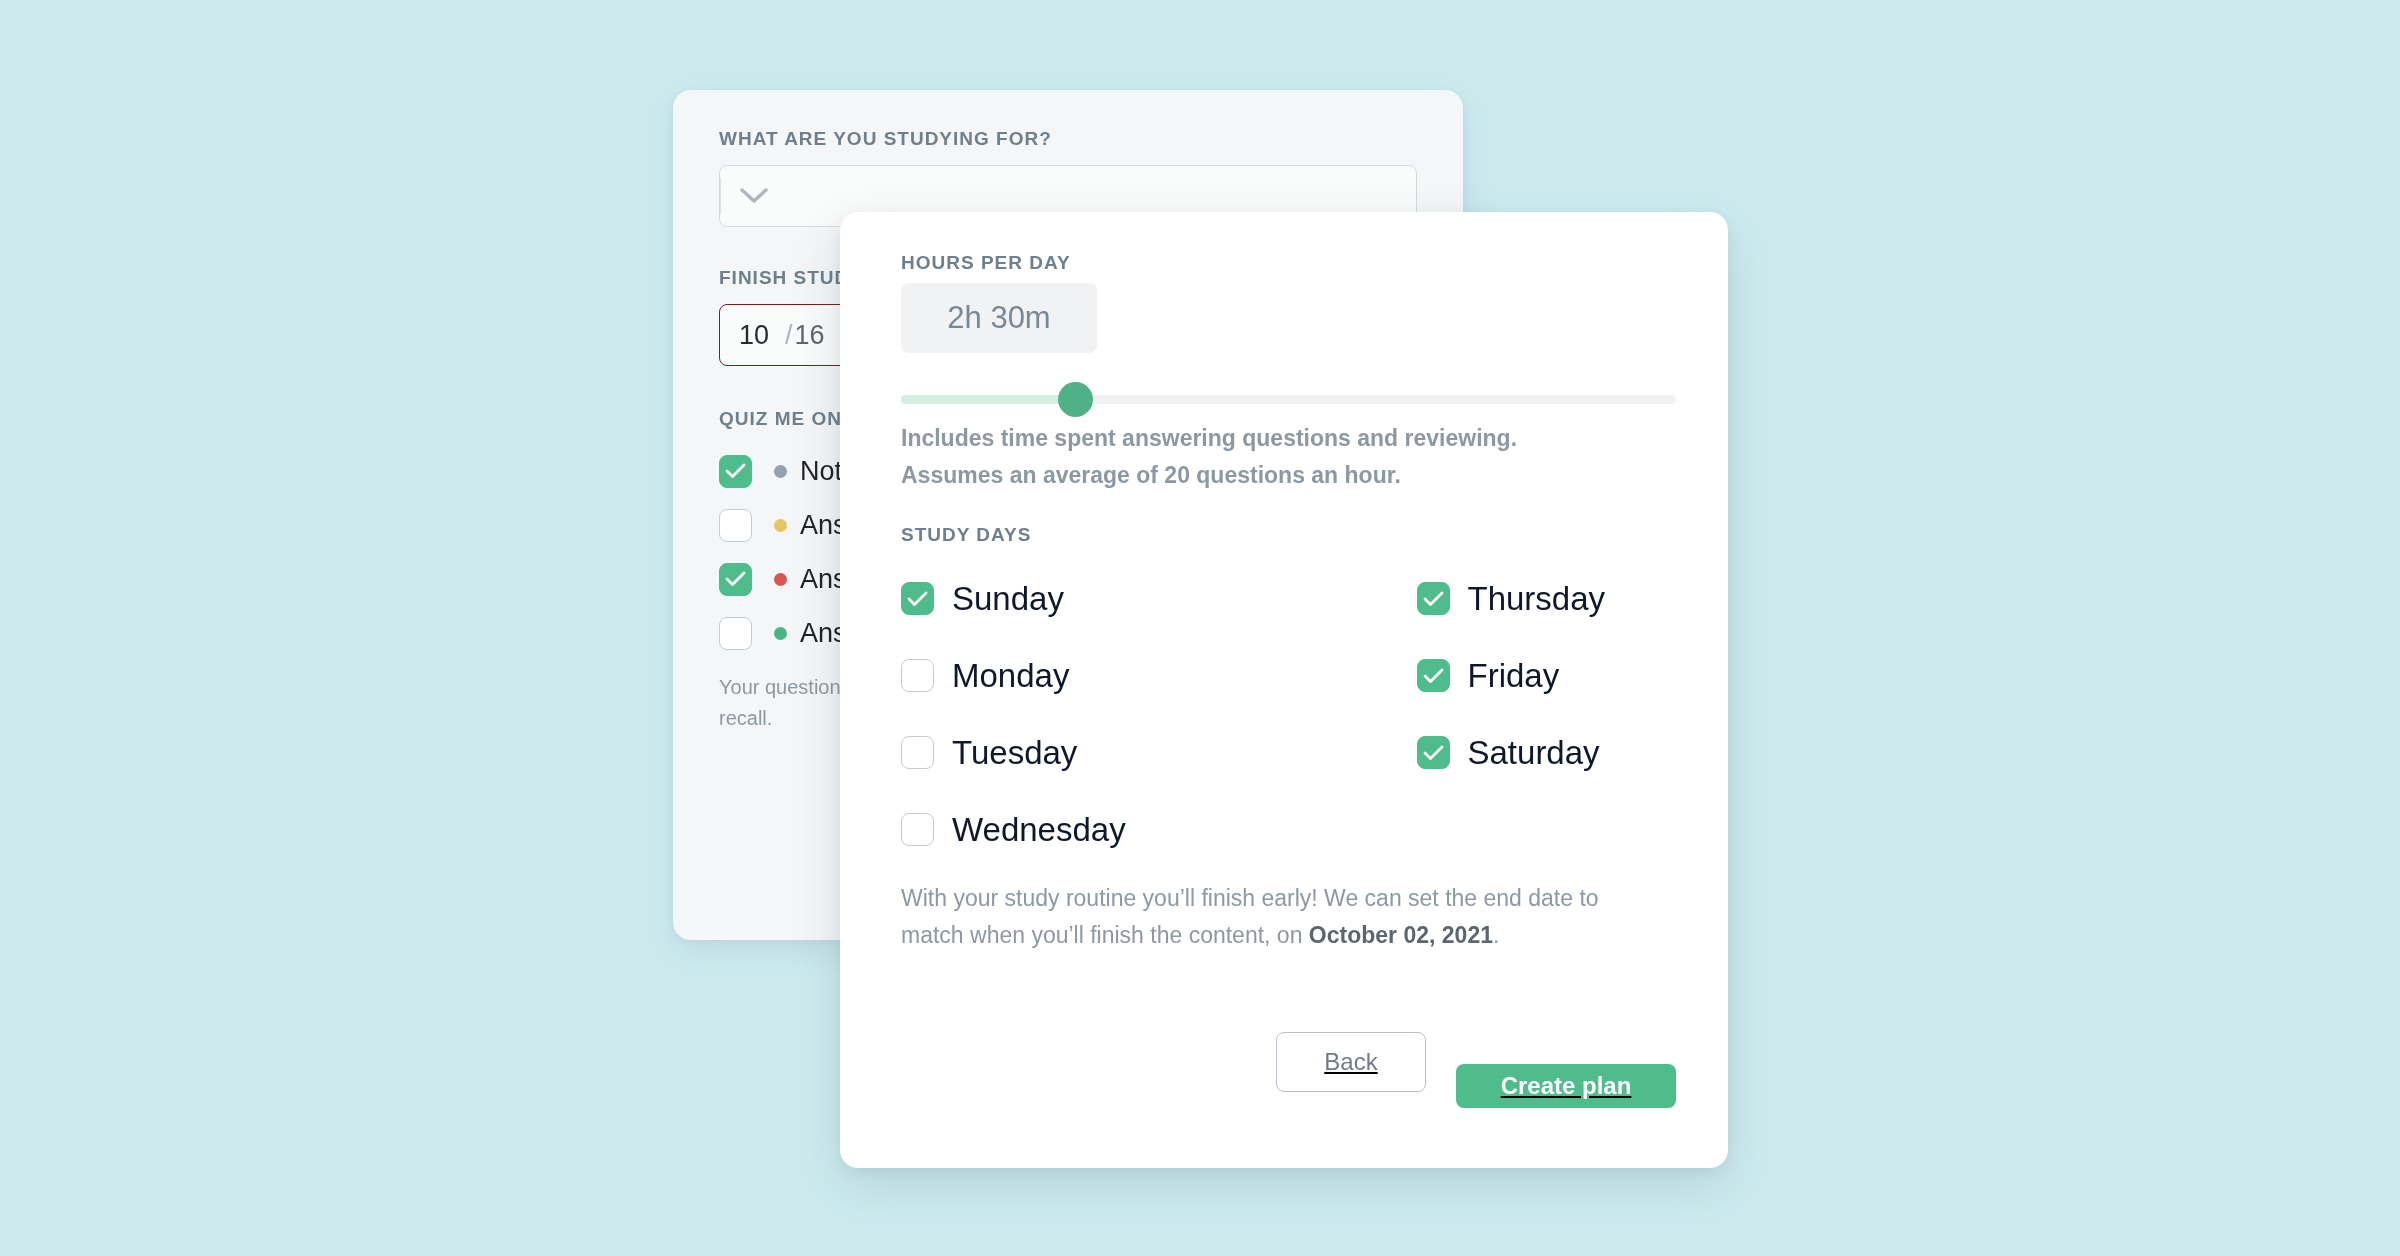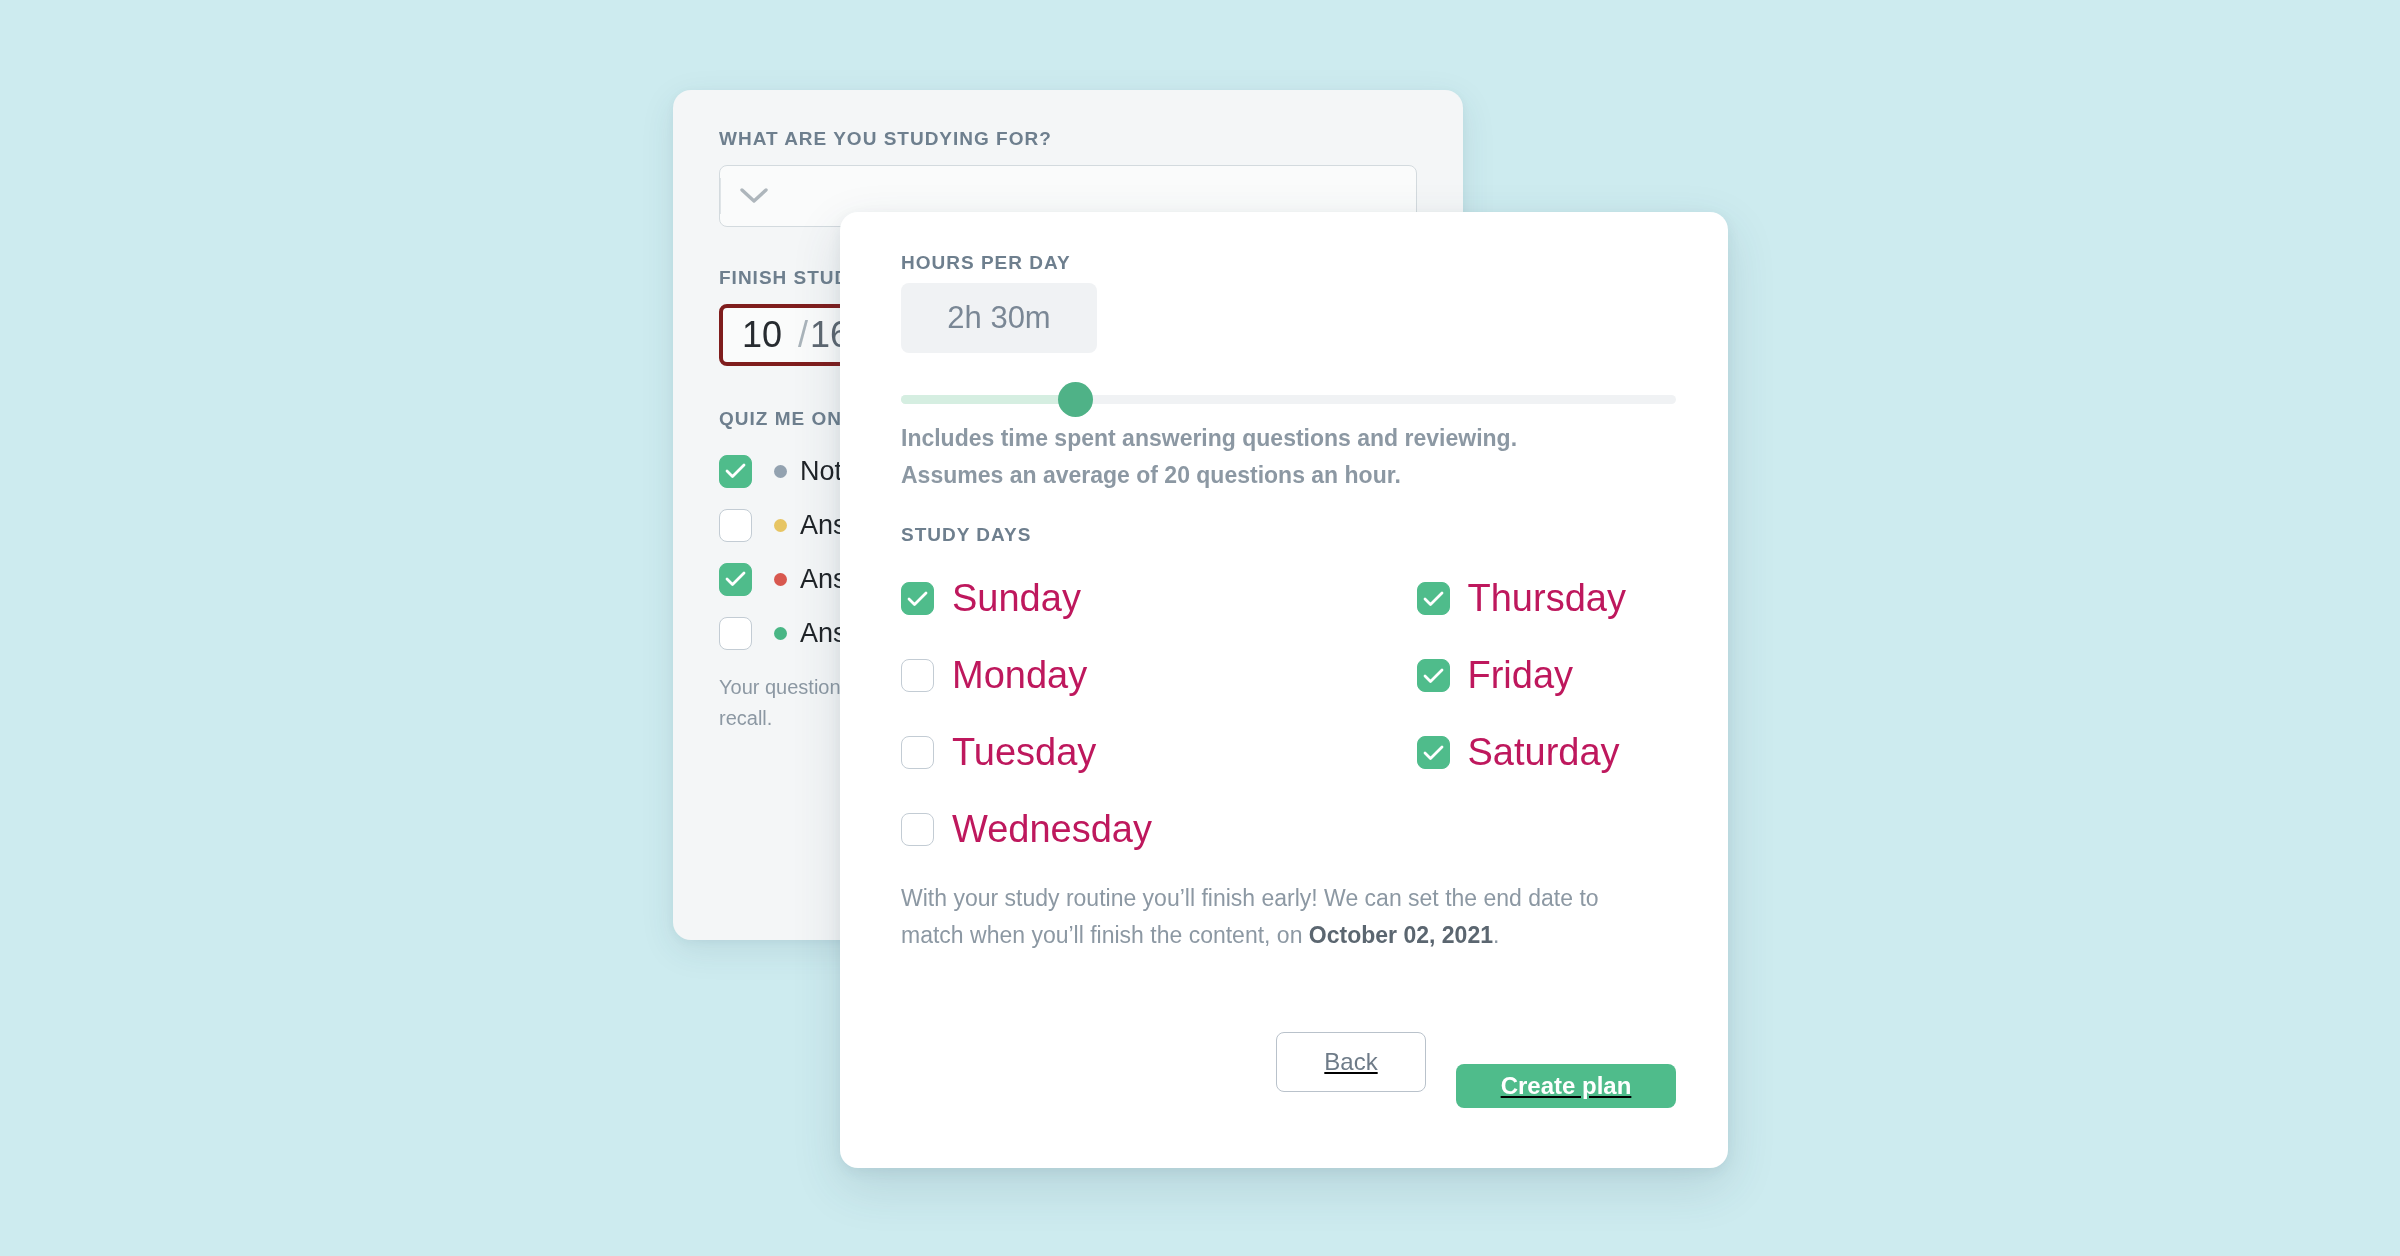--- a/index.html
+++ b/index.html
@@ -68,26 +68,26 @@
   }
   .select-chevron svg { display: block; }
 
   .bg-gap-1 { height: 40px; }
 
   .num-box {
     margin-top: 15px;
     width: 200px;
     height: 62px;
     background: #fafbfb;
-    border: 4px solid #7f1d1d;
+    border: 1px solid #7f1d1d;
     border-radius: 8px;
     display: flex;
     align-items: center;
     padding-left: 19px;
-    font-size: 36px;
+    font-size: 27px;
   }
   .num-box .num-current { color: #272b30; }
   .num-box .num-sep { color: #aab4bb; margin: 0 2px 0 16px; }
   .num-box .num-total { color: #5d6771; }
 
   .bg-gap-2 { height: 42px; }
 
   .quiz-list { margin-top: 14px; }
   .quiz-row {
     display: flex;
@@ -219,22 +219,22 @@
   }
   .days-col-left { grid-column: 1; }
   .days-col-right { grid-column: 2; padding-left: 128px; }
   .day-row {
     display: flex;
     align-items: center;
     height: 77px;
   }
   .day-text {
     margin-left: 18px;
-    font-size: 38px;
-    color: #be185d;
+    font-size: 33px;
+    color: #0f172a;
     white-space: nowrap;
   }
 
   .finish-note {
     margin-top: 12px;
     font-size: 23px;
     line-height: 37px;
     color: #8c98a3;
     max-width: 720px;
   }

